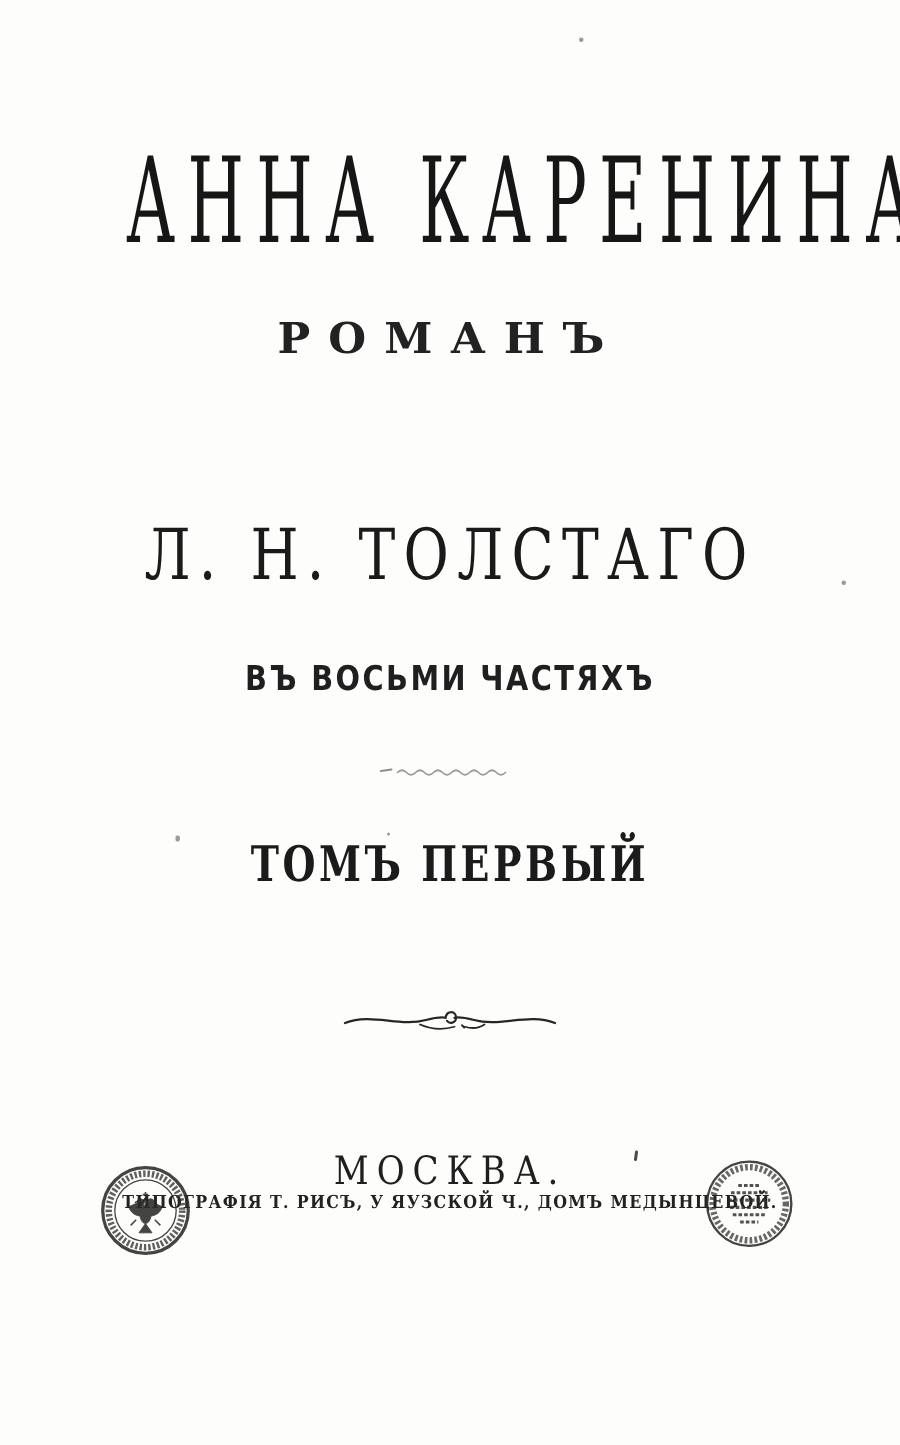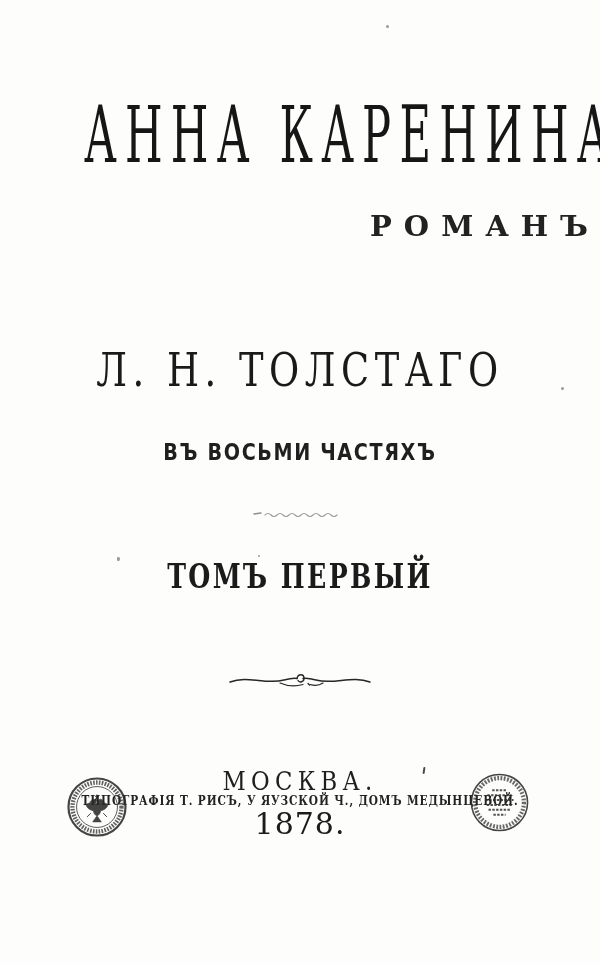--- a/index.html
+++ b/index.html
@@ -17,21 +17,21 @@
     text-align:center;white-space:nowrap;
     line-height:1;transform-origin:50% 0;
     -webkit-font-smoothing:antialiased;
   }
   .book-title{
     top:95px;font-size:60px;letter-spacing:0.19em;
     transform:scale(0.72,1.32);color:#161616;
   }
   .subtitle{
     top:212px;font-size:29px;font-weight:bold;letter-spacing:12px;
-    transform:scale(1.0,0.98);color:#222;text-align:right;
+    transform:scale(1.0,0.98);color:#222;
   }
   .byline{
     top:286px;font-size:18px;letter-spacing:6px;color:#262626;
   }
   .author{
     top:346px;font-size:46px;letter-spacing:0.15em;
     transform:scale(0.80,1.02);color:#1a1a1a;
   }
   .parts{
     top:441px;font-size:24px;font-weight:bold;letter-spacing:2px;
@@ -101,21 +101,20 @@
         <path d="M82 14.5 c5 1.5 10 0.5 13 -1.5" stroke-width="1.2"></path>
         <path d="M80 13.5 l1.5 1.5" stroke-width="1.3"></path>
       </g>
     </svg>
   </div>
 
   <div class="line city">МОСКВА.</div>
 
   <div class="line imprint">ТИПОГРАФІЯ Т. РИСЪ, У ЯУЗСКОЙ Ч., ДОМЪ МЕДЫНЦЕВОЙ.</div>
 
-  <div class="line year">1878.</div>
 
   <div class="stamp stamp-left">
     <svg width="62" height="62" viewBox="0 0 100 100">
       <g stroke="#2b2b29" fill="none">
         <circle cx="50" cy="50" r="46" stroke-width="3.5"></circle>
         <circle cx="50" cy="50" r="33" stroke-width="1.4"></circle>
         <circle cx="50" cy="50" r="39.5" stroke-width="7" stroke-dasharray="2.6 2.1" opacity="0.85"></circle>
       </g>
       <g fill="#2b2b29" stroke="#2b2b29">
         <path d="M50 38 L32 46 C34 52 38 55 44 56 Z" stroke-width="1"></path>

